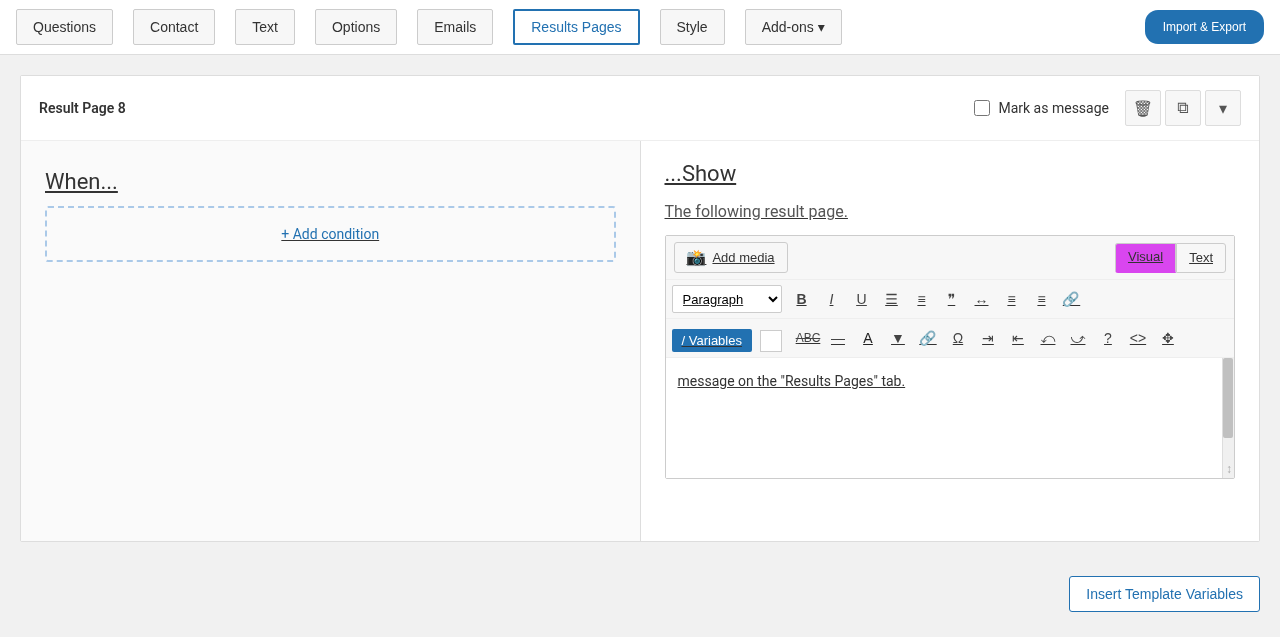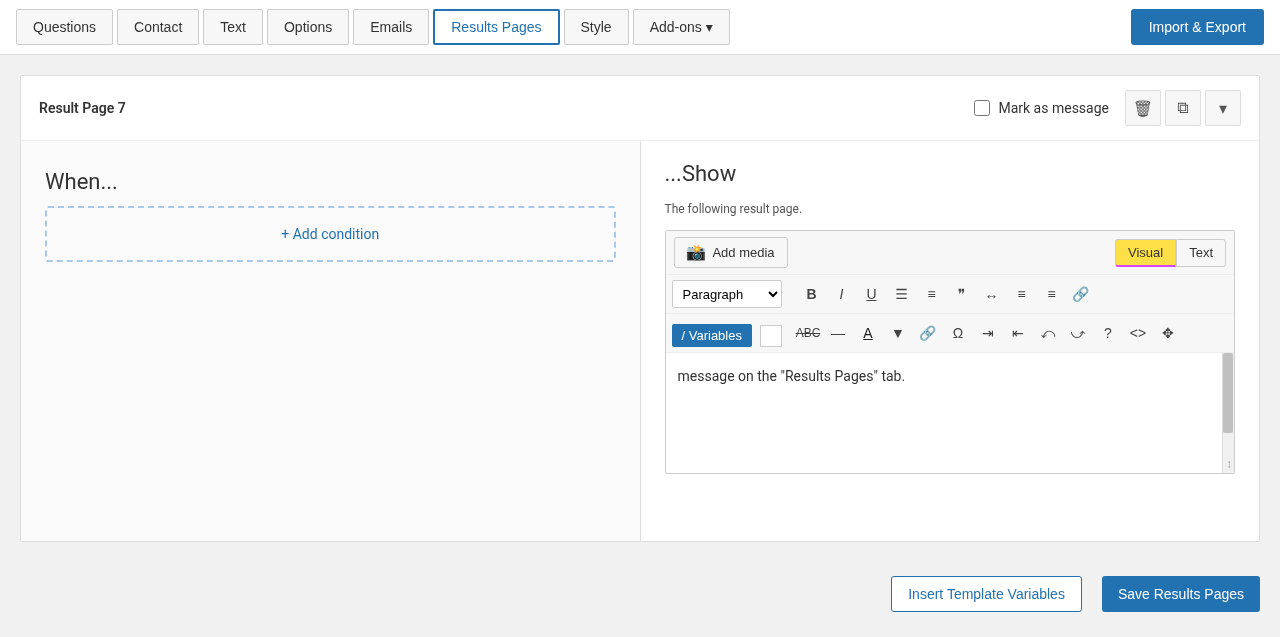--- a/index.html
+++ b/index.html
@@ -1,65 +1,65 @@
 <!DOCTYPE html>
 <html><head>
   <meta charset="utf-8">
   <style>
     * { box-sizing: border-box; margin: 0; padding: 0; }
     body { font-family: -apple-system, BlinkMacSystemFont, "Segoe UI", Roboto, sans-serif; font-size: 14px; background: #f1f1f1; color: #333; }
 
     
     .top-nav { display: flex; align-items: center; background: #fff; border-bottom: 1px solid #ddd; padding: 0 16px; height: 55px; }
-    .top-nav-tabs { display: flex; gap: 4px; flex: 1; }
+    .top-nav-tabs { display: flex; gap: 20px; flex: 1; }
     .nav-tab { padding: 8px 16px; border: 1px solid #ccc; background: #f7f7f7; cursor: pointer; font-size: 14px; color: #333; border-radius: 2px; }
     .nav-tab.active { border: 2px solid #2271b1; background: #fff; color: #2271b1; font-weight: 400; }
-    .import-export-btn { background: #2271b1; color: #fff; border: none; padding: 10px 18px; font-size: 14px; cursor: pointer; border-radius: 3px; white-space: nowrap; }
+    .import-export-btn { background: #2271b1; color: #fff; border: none; padding: 10px 18px; font-size: 12px; cursor: pointer; border-radius: 13px; white-space: nowrap; }
 
     
     .main { padding: 20px; }
 
     
     .result-card { background: #fff; border: 1px solid #ddd; border-radius: 2px; }
 
     
     .result-header { display: flex; align-items: center; padding: 14px 18px; border-bottom: 1px solid #eee; background: #fff; }
     .result-title { font-size: 14px; font-weight: 600; flex: 1; }
     .mark-default-area { display: flex; align-items: center; gap: 8px; margin-right: 12px; }
     .mark-default-checkbox { width: 16px; height: 16px; cursor: pointer; }
     .mark-default-label { font-size: 14px; color: #333; }
     .header-btn { width: 36px; height: 36px; border: 1px solid #ddd; background: #f7f7f7; cursor: pointer; display: flex; align-items: center; justify-content: center; font-size: 16px; color: #555; border-radius: 2px; margin-left: 4px; }
 
     
-    .two-col { display: flex; min-height: 400px; }
+    .two-col { display: flex; min-height: 400px; text-decoration: underline; }
     .left-col { flex: 1; border-right: 1px solid #ddd; padding: 28px 24px; background: #fafafa; }
     .right-col { flex: 1; padding: 20px 24px; background: #fff; }
 
     .when-title { font-size: 22px; font-weight: 400; color: #333; margin-bottom: 12px; }
     .conditions-text { font-size: 14px; color: #555; margin-bottom: 20px; }
     .add-condition-box { border: 2px dashed #aac9e8; border-radius: 3px; padding: 18px; text-align: center; cursor: pointer; }
     .add-condition-box span { color: #2271b1; font-size: 14px; }
 
     .show-title { font-size: 22px; font-weight: 400; color: #333; margin-bottom: 16px; }
-    .show-desc { font-size: 12px; color: #555; margin-bottom: 14px; }
+    .show-desc { font-size: 16px; color: #555; margin-bottom: 14px; }
 
     
     .editor-wrapper { border: 1px solid #ccc; border-radius: 2px; }
     .editor-top-bar { display: flex; align-items: center; justify-content: space-between; padding: 6px 8px; border-bottom: 1px solid #eee; background: #f7f7f7; }
     .add-media-btn { display: flex; align-items: center; gap: 6px; background: #f7f7f7; border: 1px solid #ccc; padding: 5px 12px; cursor: pointer; font-size: 13px; color: #333; border-radius: 3px; }
     .visual-text-tabs { display: flex; gap: 0; }
     .vt-tab { padding: 5px 12px; border: 1px solid #ccc; background: #f7f7f7; cursor: pointer; font-size: 13px; color: #333; }
     .vt-tab:first-child { border-radius: 3px 0 0 3px; }
     .vt-tab:last-child { border-radius: 0 3px 3px 0; }
-    .vt-tab.active { background: #fde047; border-bottom: 2px solid #d946ef; }
+    .vt-tab.active { background: #d946ef; border-bottom: 4px solid #d946ef; }
 
     .toolbar-row1 { display: flex; align-items: center; gap: 2px; padding: 5px 6px; border-bottom: 1px solid #eee; background: #f7f7f7; flex-wrap: wrap; }
     .toolbar-row2 { display: flex; align-items: flex-end; gap: 2px; padding: 5px 6px; border-bottom: 1px solid #eee; background: #f7f7f7; flex-wrap: wrap; }
 
-    .paragraph-select { height: 28px; padding: 0 6px; border: 1px solid #ccc; border-radius: 2px; font-size: 13px; background: #fff; cursor: pointer; margin-right: 14px; }
+    .paragraph-select { height: 28px; padding: 0 6px; border: 1px solid #ccc; border-radius: 2px; font-size: 13px; background: #fff; cursor: pointer; margin-right: 4px; }
     .tb-btn { width: 28px; height: 28px; border: 1px solid transparent; background: transparent; cursor: pointer; display: flex; align-items: center; justify-content: center; font-size: 14px; color: #444; border-radius: 2px; }
     .tb-btn.bold { font-weight: bold; }
     .tb-btn.italic { font-style: italic; }
 
     .variables-btn { background: #2271b1; color: #fff; border: none; padding: 4px 10px; font-size: 13px; cursor: pointer; border-radius: 2px; margin-right: 6px; }
     .color-swatch { width: 22px; height: 22px; border: 1px solid #ccc; background: #fff; cursor: pointer; }
 
     
     .editor-content { min-height: 120px; padding: 12px; background: #fff; font-size: 14px; line-height: 1.6; position: relative; overflow: hidden; }
     .tag-badge { display: inline-block; background: #2271b1; color: #fff; font-size: 11px; font-weight: bold; padding: 2px 8px; border-radius: 2px; margin-top: 6px; margin-right: 4px; }
@@ -89,21 +89,21 @@
     <button class="nav-tab">Style</button>
     <button class="nav-tab">Add-ons ▾</button>
   </div>
   <button class="import-export-btn">Import &amp; Export</button>
 </div>
 
 <div class="main">
   <div class="result-card">
 
     <div class="result-header">
-      <span class="result-title">Result Page 7</span>
+      <span class="result-title">Result Page 8</span>
       <div class="mark-default-area">
         <input type="checkbox" class="mark-default-checkbox" style="">
         <label class="mark-default-label">Mark as message</label>
       </div>
       <button class="header-btn">
         <span>🗑</span>
       </button>
       <button class="header-btn">
         <span>⧉</span>
       </button>
@@ -191,14 +191,13 @@
             <div class="resize-handle">↕</div>
           </div>
         </div>
       </div>
     </div>
   </div>
 </div>
 
 <div class="footer">
   <button class="insert-vars-btn">Insert Template Variables</button>
-  <button class="save-btn">Save Results Pages</button>
 </div>
 
 </body></html>

